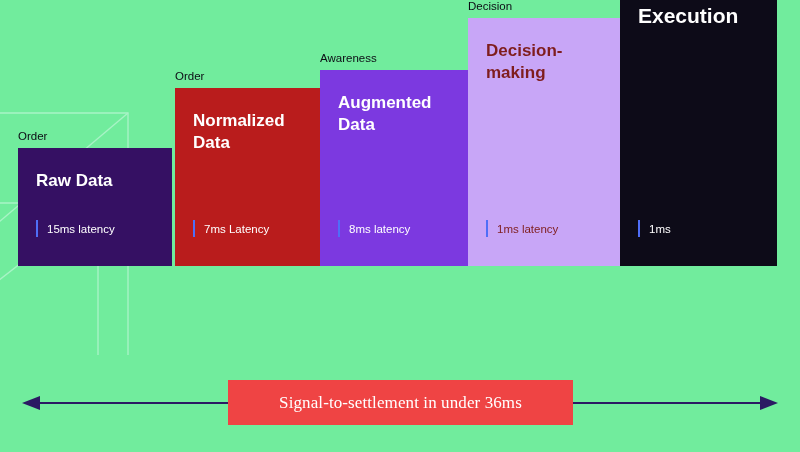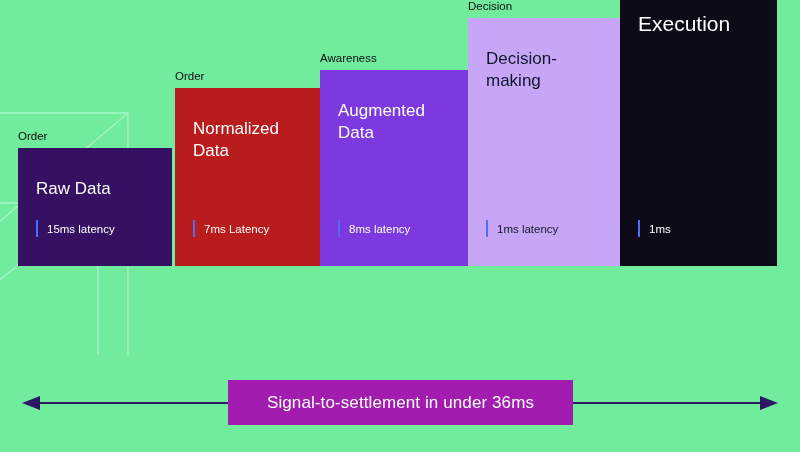--- a/index.html
+++ b/index.html
@@ -70,23 +70,22 @@
   .bar {
     position: relative;
     width: 100%;
     height: 100%;
     box-sizing: border-box;
     padding: 22px 18px 0 18px;
   }
   .bar-title {
     font-size: 17px;
     line-height: 1.3;
-    font-weight: 400;
+    font-weight: 700;
     max-width: 120px;
-    margin-top: 8px;
   }
   .metric {
     position: absolute;
     left: 18px;
     bottom: 29px;
     display: flex;
     align-items: center;
     gap: 9px;
     font-size: 11.5px;
     white-space: nowrap;
@@ -107,24 +106,25 @@
     top: 385px;
     width: 800px;
     height: 36px;
   }
   #summary {
     position: absolute;
     left: 228px;
     top: 380px;
     width: 345px;
     height: 45px;
-    background: #a21caf;
+    background: #ef4444;
     display: flex;
     align-items: center;
     justify-content: center;
+    font-family: Liberation Serif, serif;
   }
   #summary-label {
     color: #ffffff;
     font-size: 17px;
     letter-spacing: 0.1px;
   }
 </style>
 </head>
 <body>
 
@@ -175,21 +175,21 @@
         <div class="bar-title">Augmented Data</div>
         <div class="metric">
           <span class="tick"></span>
           <span>8ms latency</span>
         </div>
       </div>
     </div>
 
     <div class="col" style="left:468px; width:152px; height:248px;">
       <div class="cap">Decision</div>
-      <div class="bar" style="background:#c8a6f7; color:#0f172a;">
+      <div class="bar" style="background:#c8a6f7; color:#7f1d1d;">
         <div class="bar-title">Decision-making</div>
         <div class="metric">
           <span class="tick"></span>
           <span>1ms latency</span>
         </div>
       </div>
     </div>
 
     <div class="col" style="left:620px; width:157px; height:286px;">
 

